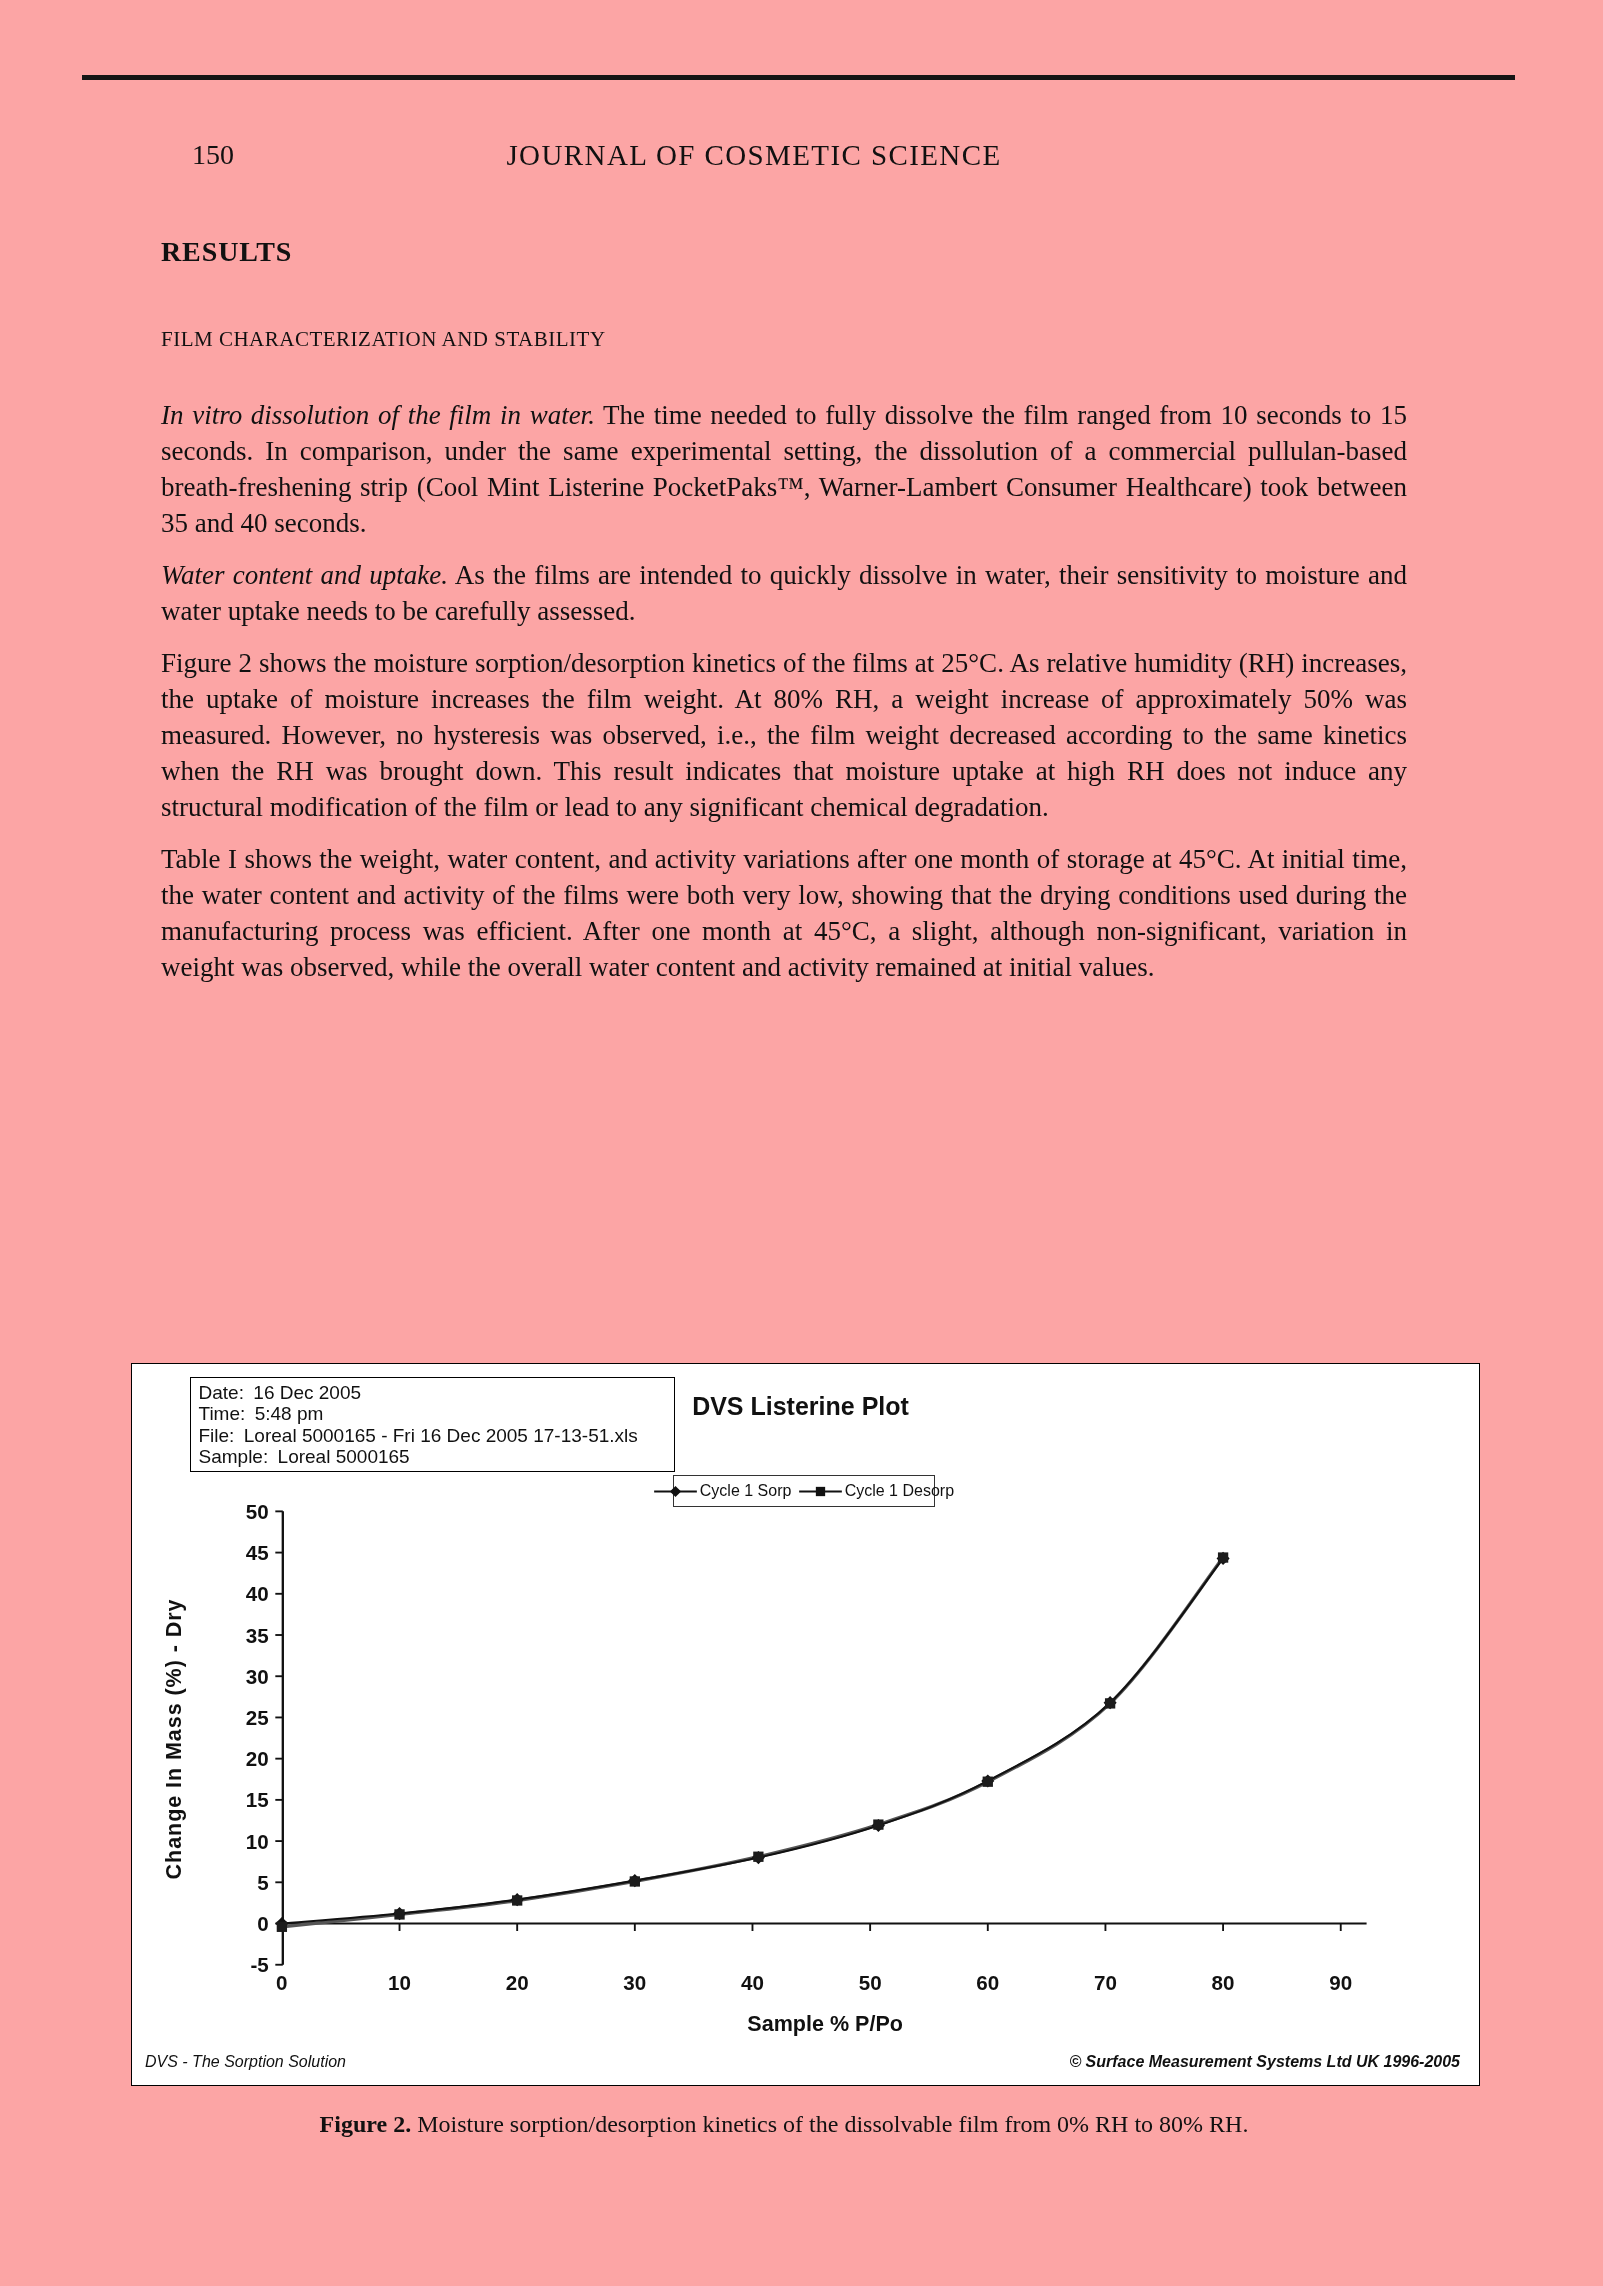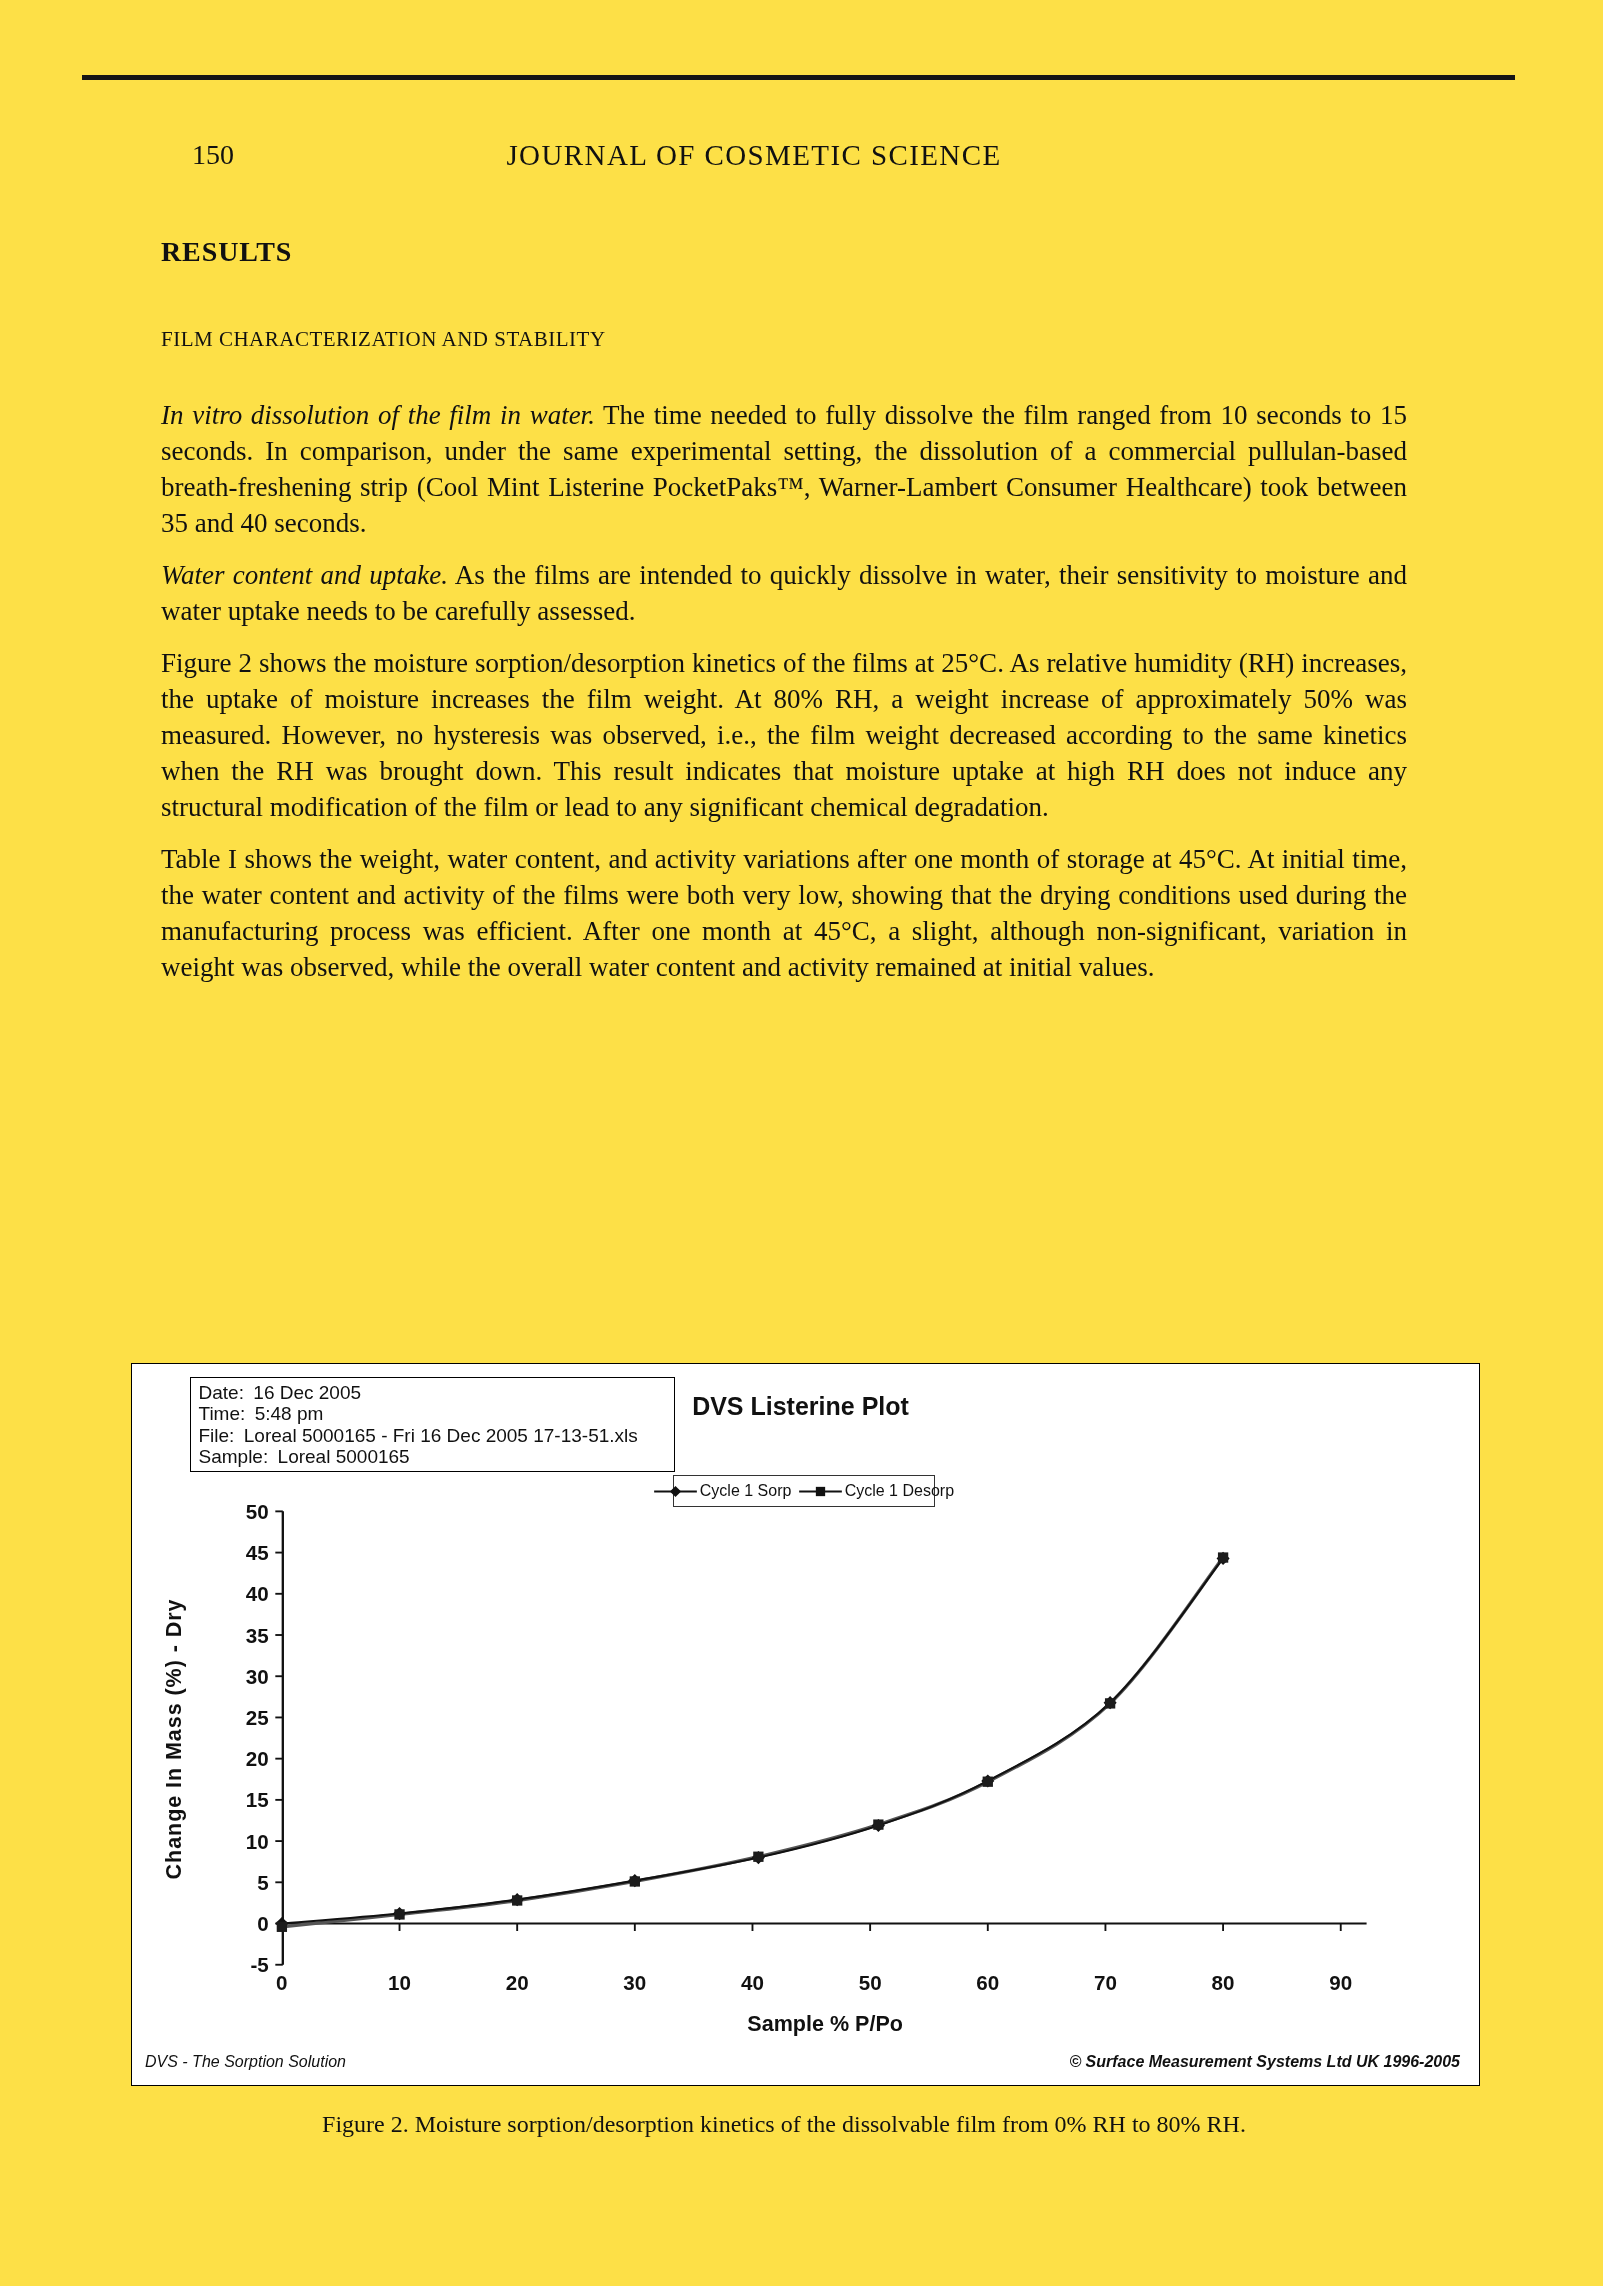--- a/index.html
+++ b/index.html
@@ -1,16 +1,16 @@
 <!DOCTYPE html>
 <html style="font-size:15px"><head>
 <meta charset="utf-8">
 <style>
   html,body{margin:0;padding:0;background:#888;}
-  .page{position:relative;width:1603px;height:2286px;background:#fde047;color:#111;
+  .page{position:relative;width:1603px;height:2286px;background:#fca5a5;color:#111;
         font-family:"Liberation Serif", serif;overflow:hidden;}
   .scan-line{position:absolute;left:82px;top:75px;width:1433px;height:4.7px;background:#151515;}
 
   .page-number{position:absolute;left:192px;top:139px;font-size:28px;}
   .journal-header{position:absolute;left:0;top:139px;width:1508px;text-align:center;
         font-size:29px;letter-spacing:1.4px;}
 
   .results-heading{position:absolute;left:161px;top:236px;font-size:28px;font-weight:bold;letter-spacing:0.9px;}
   .subsection-heading{position:absolute;left:161px;top:327px;font-size:21px;letter-spacing:0.5px;}
 
@@ -30,21 +30,21 @@
         font-size:25px;font-weight:bold;}
   .legend-box{position:absolute;left:541px;top:111px;width:260px;height:30px;
         border:1.9px solid #333;display:flex;align-items:center;justify-content:center;
         gap:7.5px;font-size:16px;white-space:nowrap;}
   .legend-item{display:flex;align-items:center;gap:2.8px;}
   .plot-svg{position:absolute;left:0;top:0;}
   .fig-footer-left{position:absolute;left:13px;top:689px;font-size:16px;font-style:italic;}
   .fig-footer-right{position:absolute;right:19px;top:689px;font-size:16px;font-style:italic;font-weight:bold;}
 
   .caption{position:absolute;left:161px;top:2111px;width:1246px;text-align:center;font-size:24px;}
-  .caption .cap-label{font-weight:normal;}
+  .caption .cap-label{font-weight:bold;}
 </style>
 </head>
 <body>
 
 <div class="page">
   <div class="scan-line"></div>
 
   <div class="page-number">150</div>
   <div class="journal-header">JOURNAL OF COSMETIC SCIENCE</div>
 

